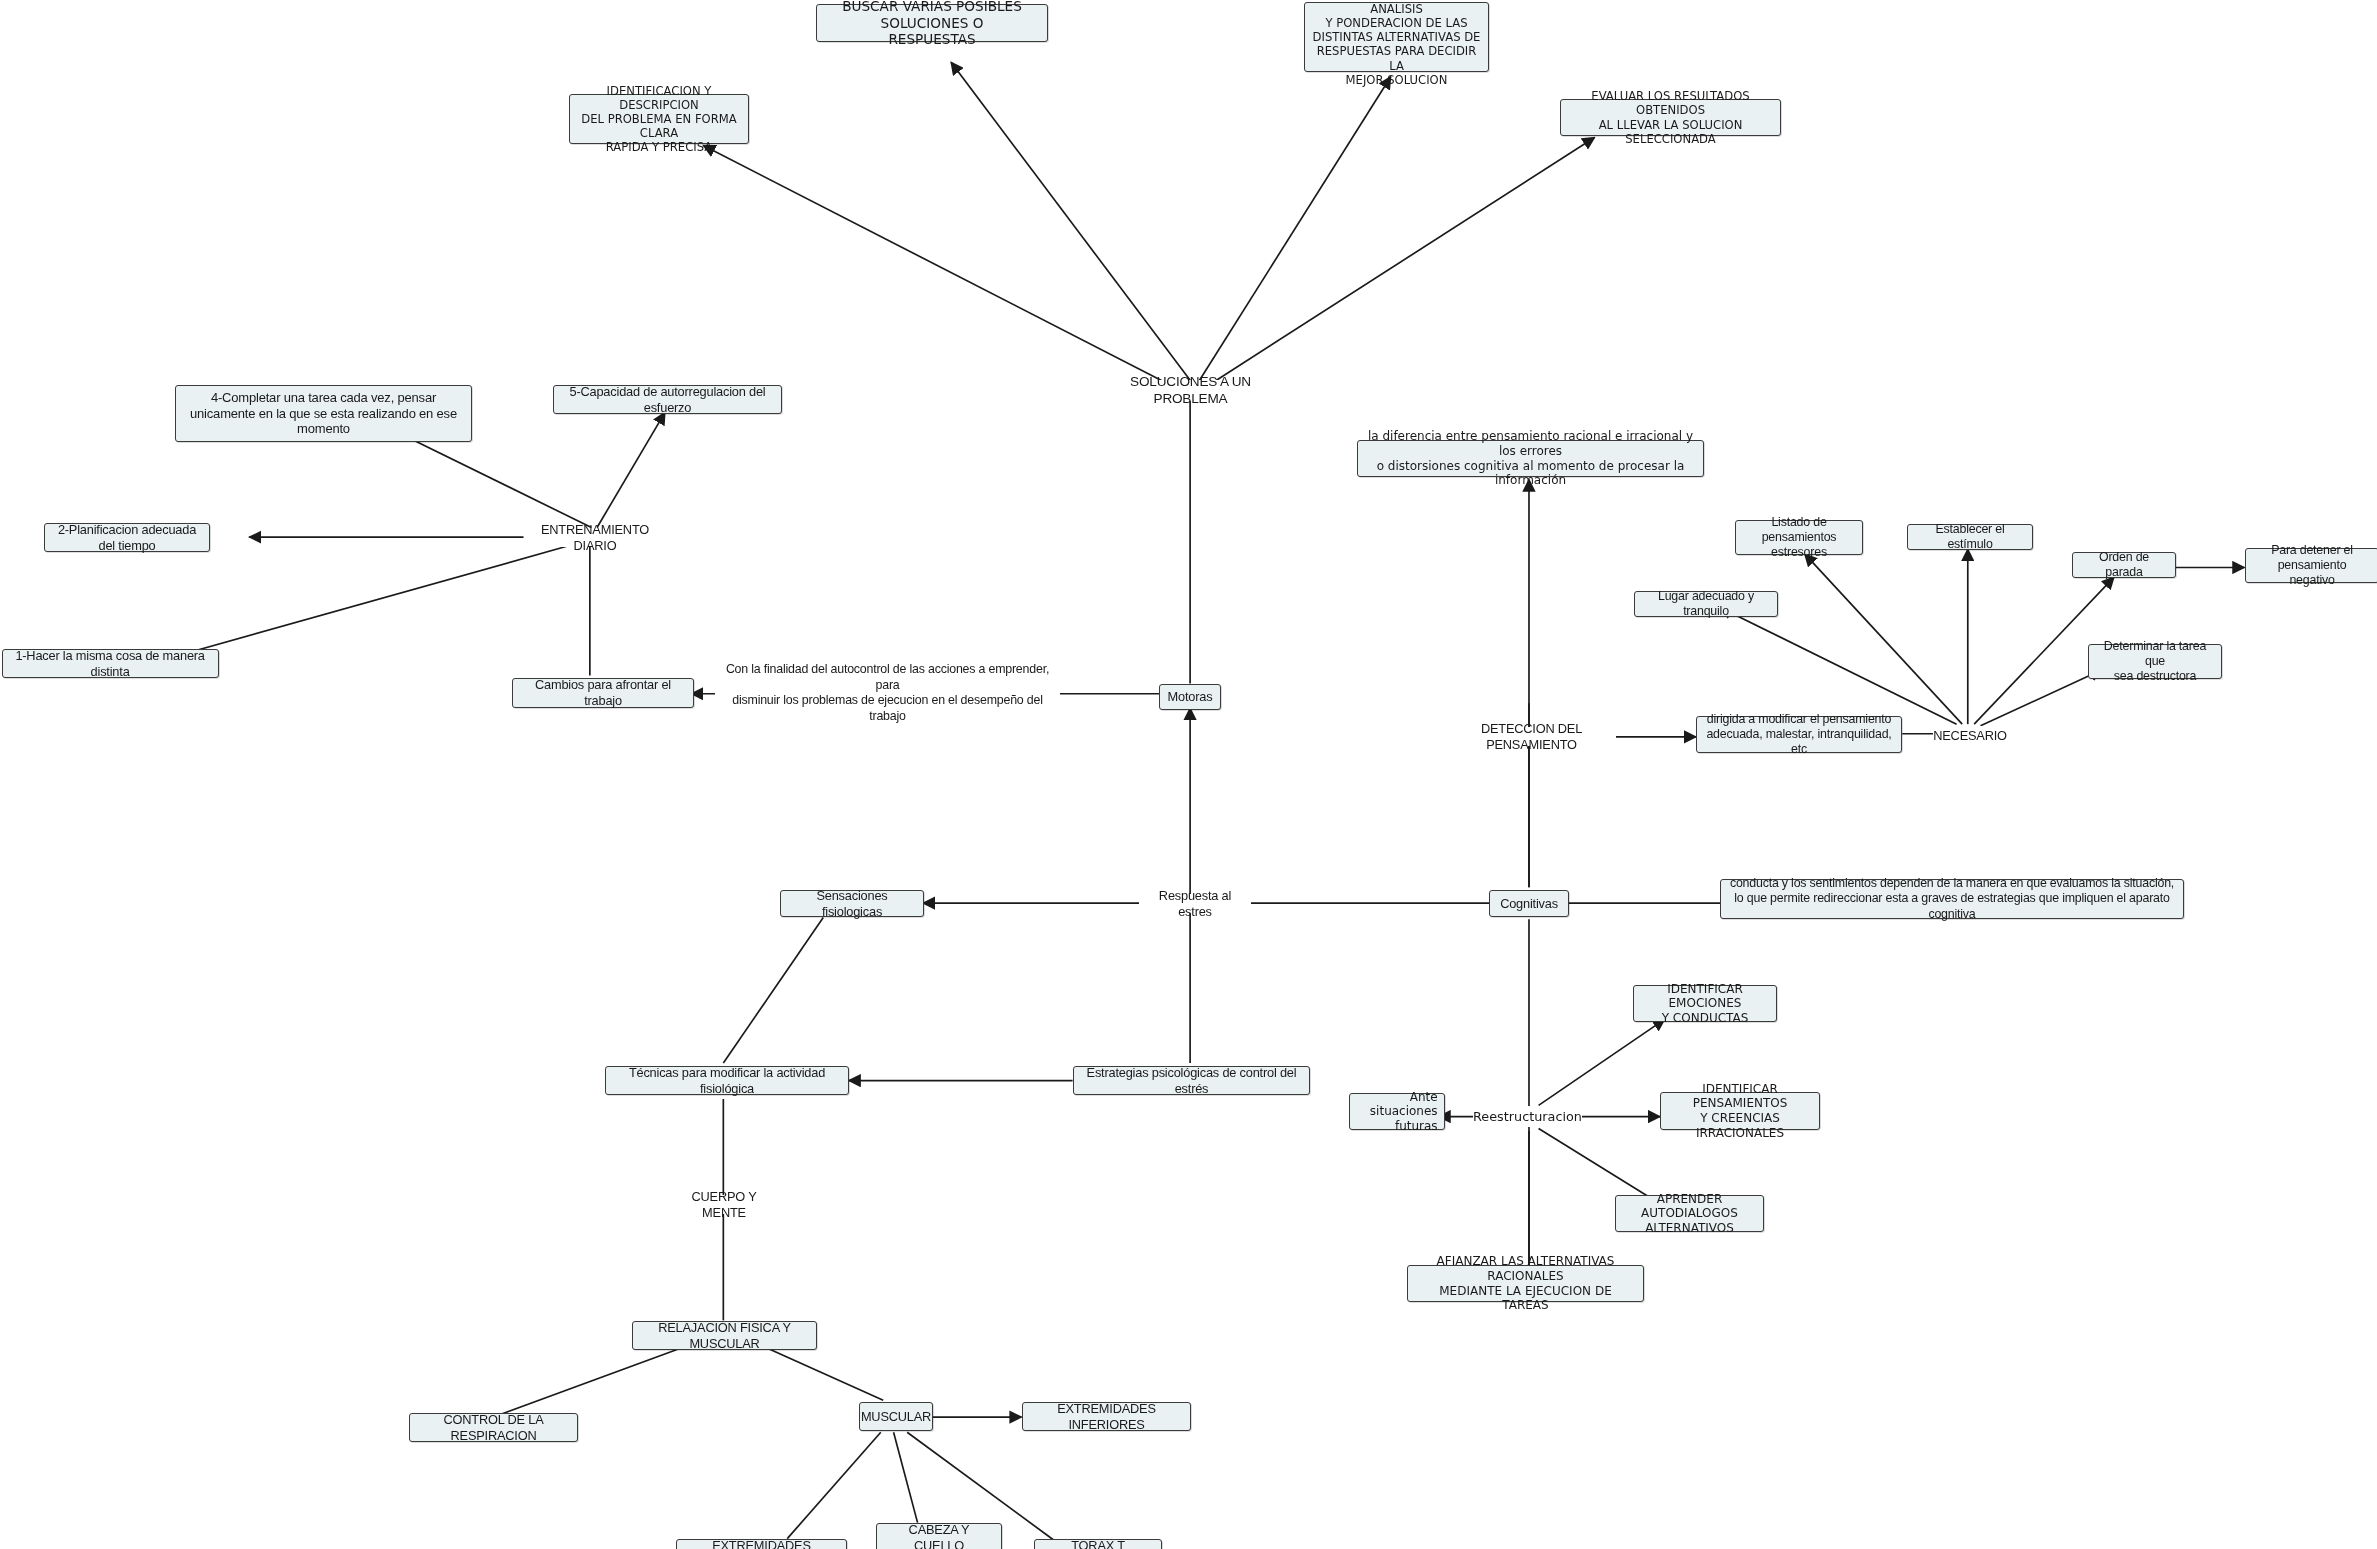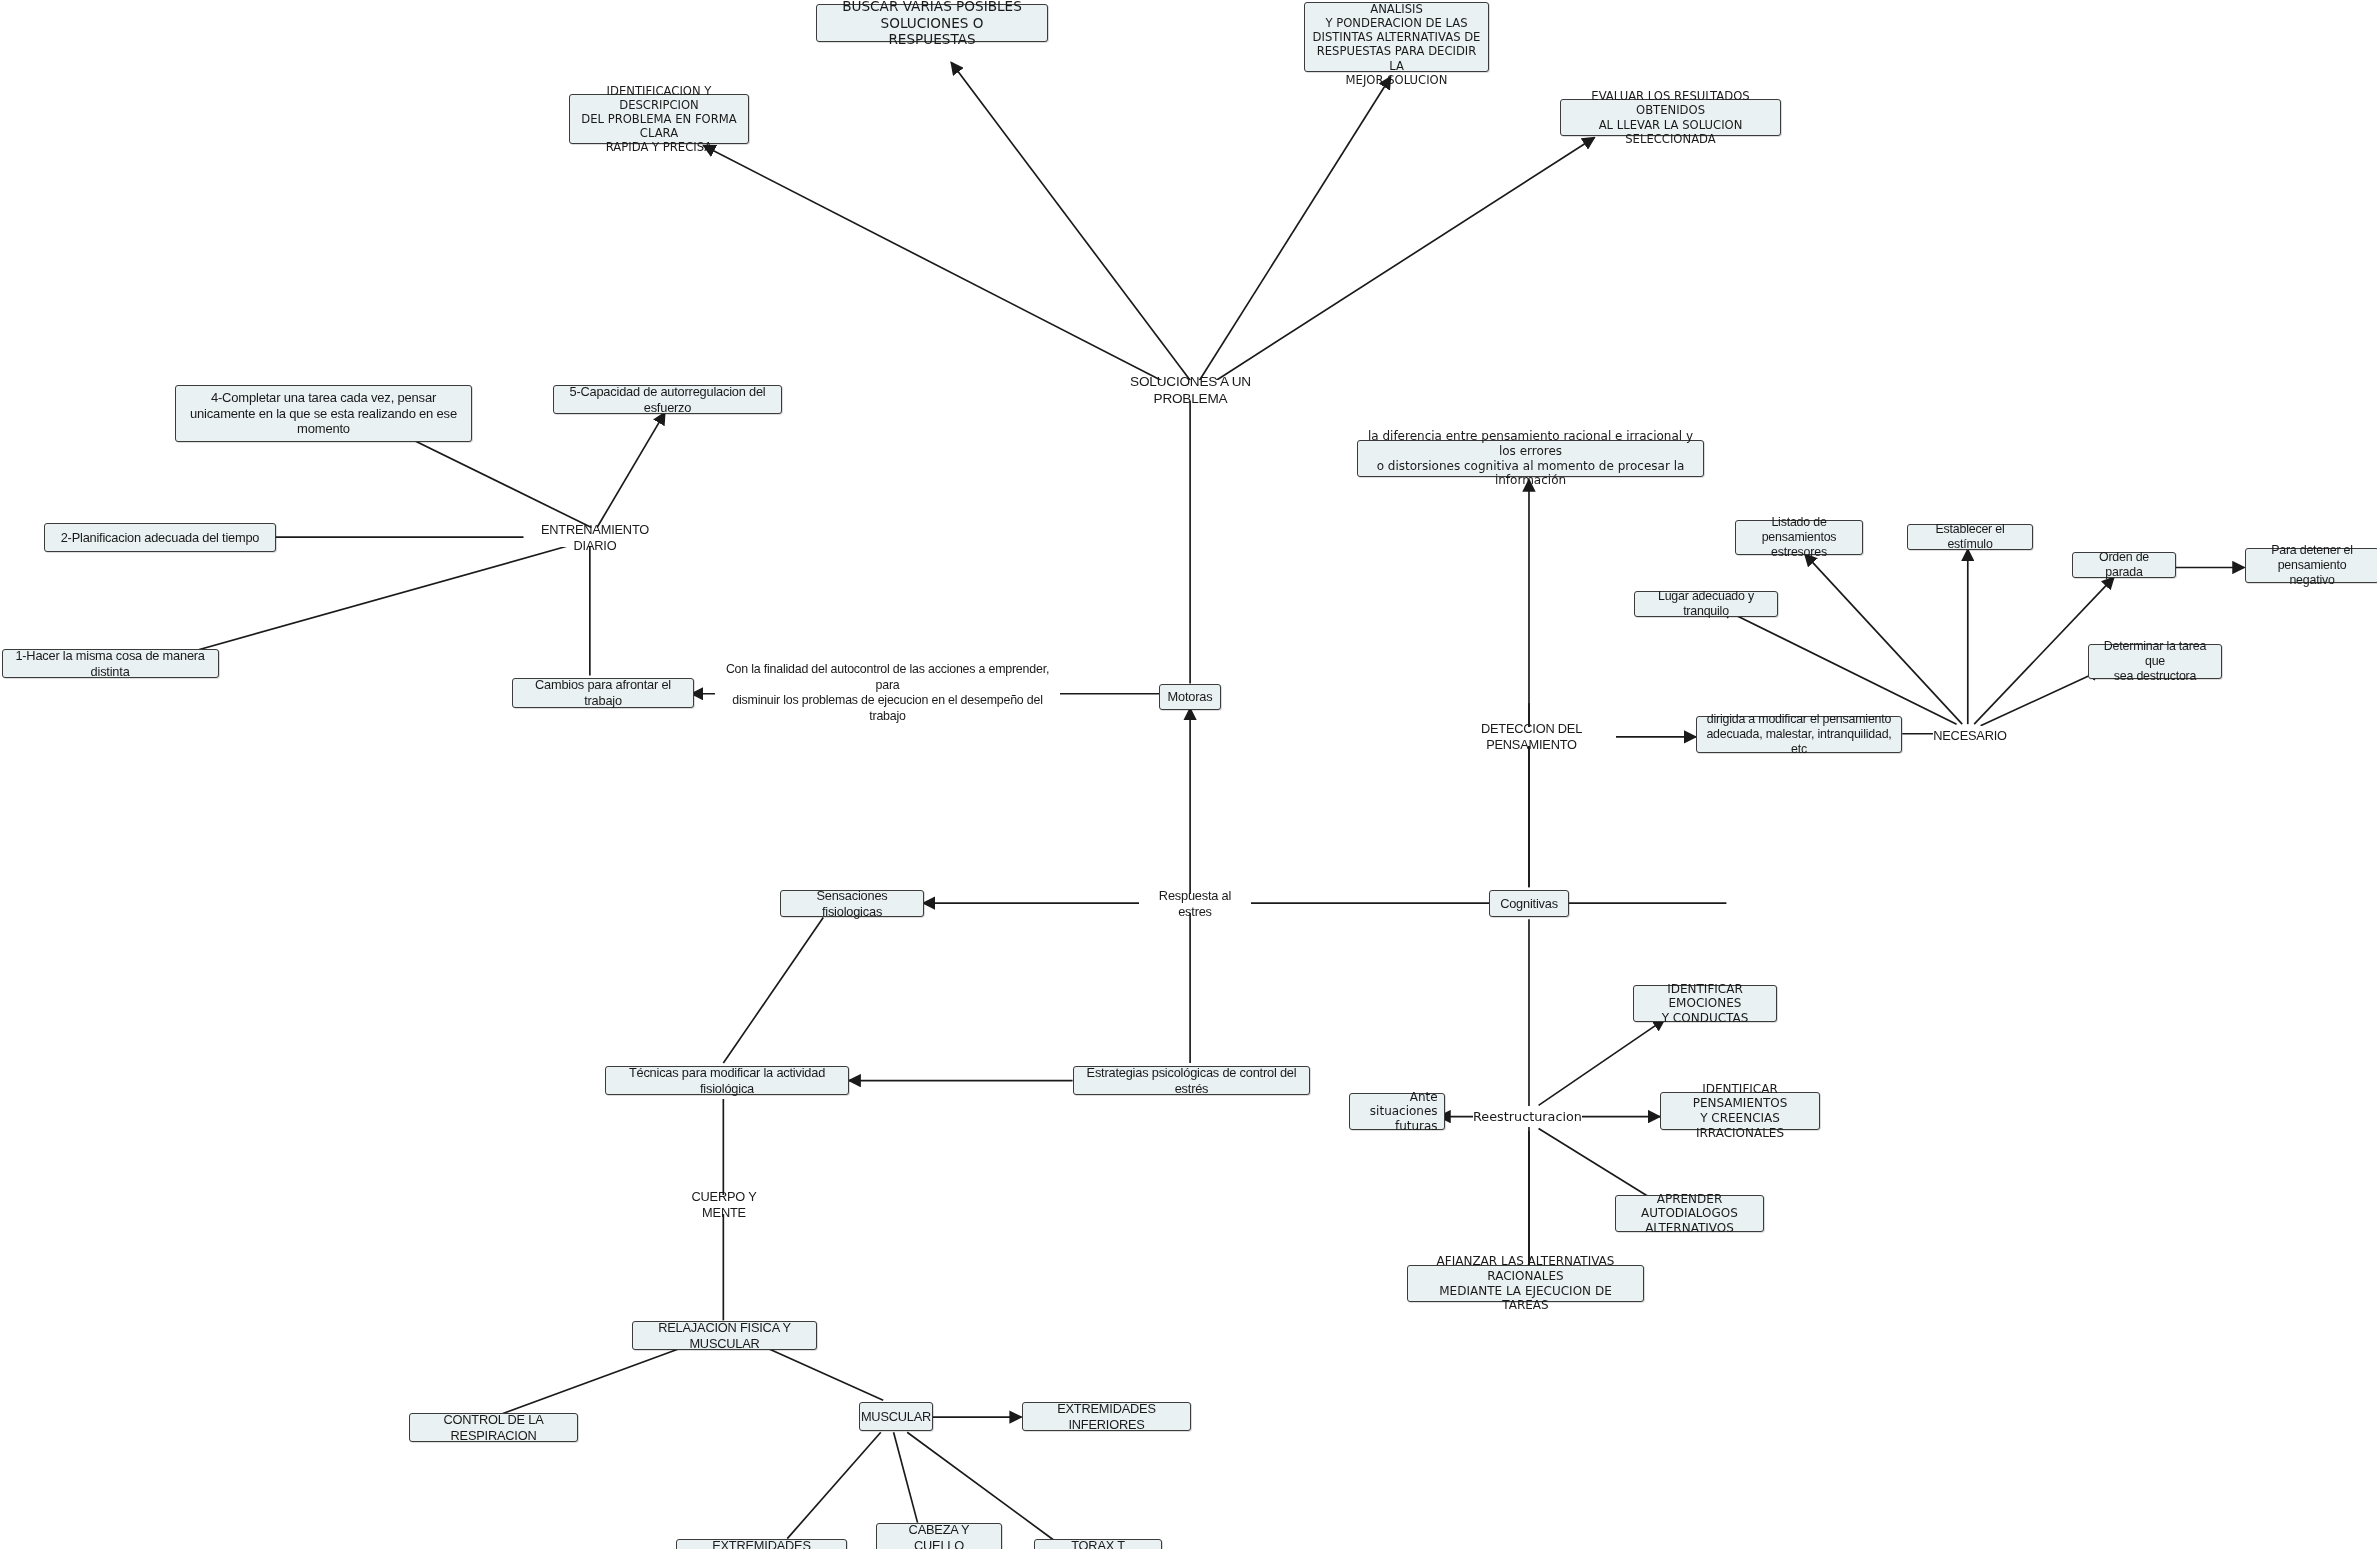--- a/index.html
+++ b/index.html
@@ -134,21 +134,21 @@
   <div class="node f-wide" style="left:1560px; top:99px; width:221px; height:37px; font-size:11.6px;">EVALUAR LOS RESULTADOS OBTENIDOS
 AL LLEVAR LA SOLUCION SELECCIONADA</div>
 
   <div class="label f-narrow" style="left:1104px; top:380px; width:173px; height:21px; font-size:13.6px;">SOLUCIONES A UN PROBLEMA</div>
 
   <div class="node f-narrow" style="left:175px; top:385px; width:297px; height:57px; font-size:13px;">4-Completar una tarea cada vez, pensar
 unicamente en la que se esta realizando en ese momento</div>
 
   <div class="node f-narrow" style="left:553px; top:385px; width:229px; height:29px; font-size:12.8px;">5-Capacidad de autorregulacion del esfuerzo</div>
 
-  <div class="node f-narrow" style="left:44px; top:523px; width:232px; height:29px; font-size:12.8px;">2-Planificacion adecuada del tiempo</div>
+  <div class="node f-narrow" style="left:44px; top:523px; width:166px; height:29px; font-size:12.8px;">2-Planificacion adecuada del tiempo</div>
 
   <div class="label f-narrow" style="left:524px; top:528px; width:142px; height:19px; font-size:12.8px;">ENTRENAMIENTO DIARIO</div>
 
   <div class="node f-narrow" style="left:1.6px; top:649px; width:217px; height:29px; font-size:12.8px;">1-Hacer la misma cosa de manera distinta</div>
 
   <div class="node f-narrow" style="left:512px; top:678px; width:182px; height:30px; font-size:12.8px;">Cambios para afrontar el trabajo</div>
 
   <div class="label f-narrow" style="left:715px; top:674px; width:345px; height:38px; font-size:12.4px;">Con la finalidad del autocontrol de las acciones a emprender, para
 disminuir los problemas de ejecucion en el desempeño del trabajo</div>
 
@@ -178,20 +178,22 @@
 adecuada, malestar, intranquilidad, etc</div>
 
   <div class="label f-narrow" style="left:1933px; top:726px; width:74px; height:19px; font-size:12.8px;">NECESARIO</div>
 
   <div class="node f-narrow" style="left:780px; top:890px; width:144px; height:27px; font-size:12.8px;">Sensaciones fisiologicas</div>
 
   <div class="label f-narrow" style="left:1139px; top:894px; width:112px; height:19px; font-size:12.8px;">Respuesta al estres</div>
 
   <div class="node f-narrow" style="left:1489px; top:890px; width:80px; height:27px; font-size:12.8px;">Cognitivas</div>
 
+  <div class="node f-narrow" style="left:1720px; top:879px; width:464px; height:40px; font-size:12.4px;">conducta y los sentimientos dependen de la manera en que evaluamos la situación,
+lo que permite redireccionar esta a graves de estrategias que impliquen el aparato cognitiva</div>
 
   <div class="node f-wide" style="left:1633px; top:985px; width:144px; height:37px; font-size:12px;">IDENTIFICAR EMOCIONES
 Y CONDUCTAS</div>
 
   <div class="node f-narrow" style="left:605px; top:1066px; width:244px; height:29px; font-size:12.8px;">Técnicas para modificar la actividad fisiológica</div>
 
   <div class="node f-narrow" style="left:1073px; top:1066px; width:237px; height:29px; font-size:12.8px;">Estrategias psicológicas de control del estrés</div>
 
   <div class="node f-wide" style="left:1349px; top:1093px; width:96px; height:37px; font-size:12px;text-align:right;">Ante situaciones
 futuras</div>

